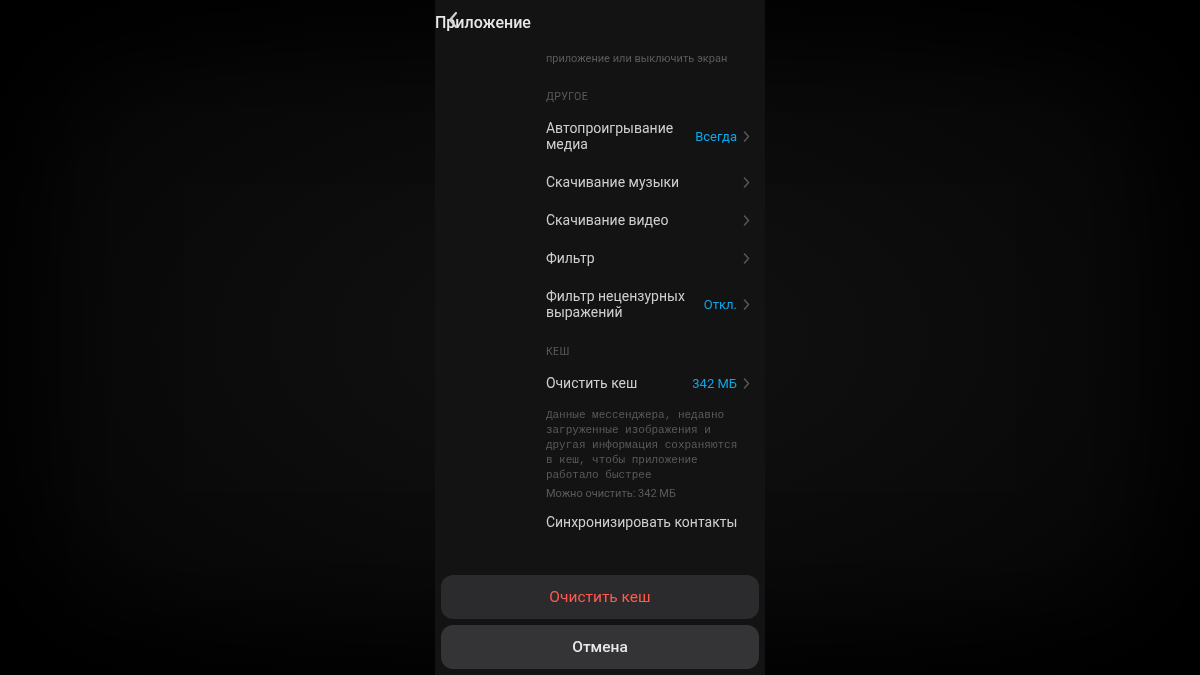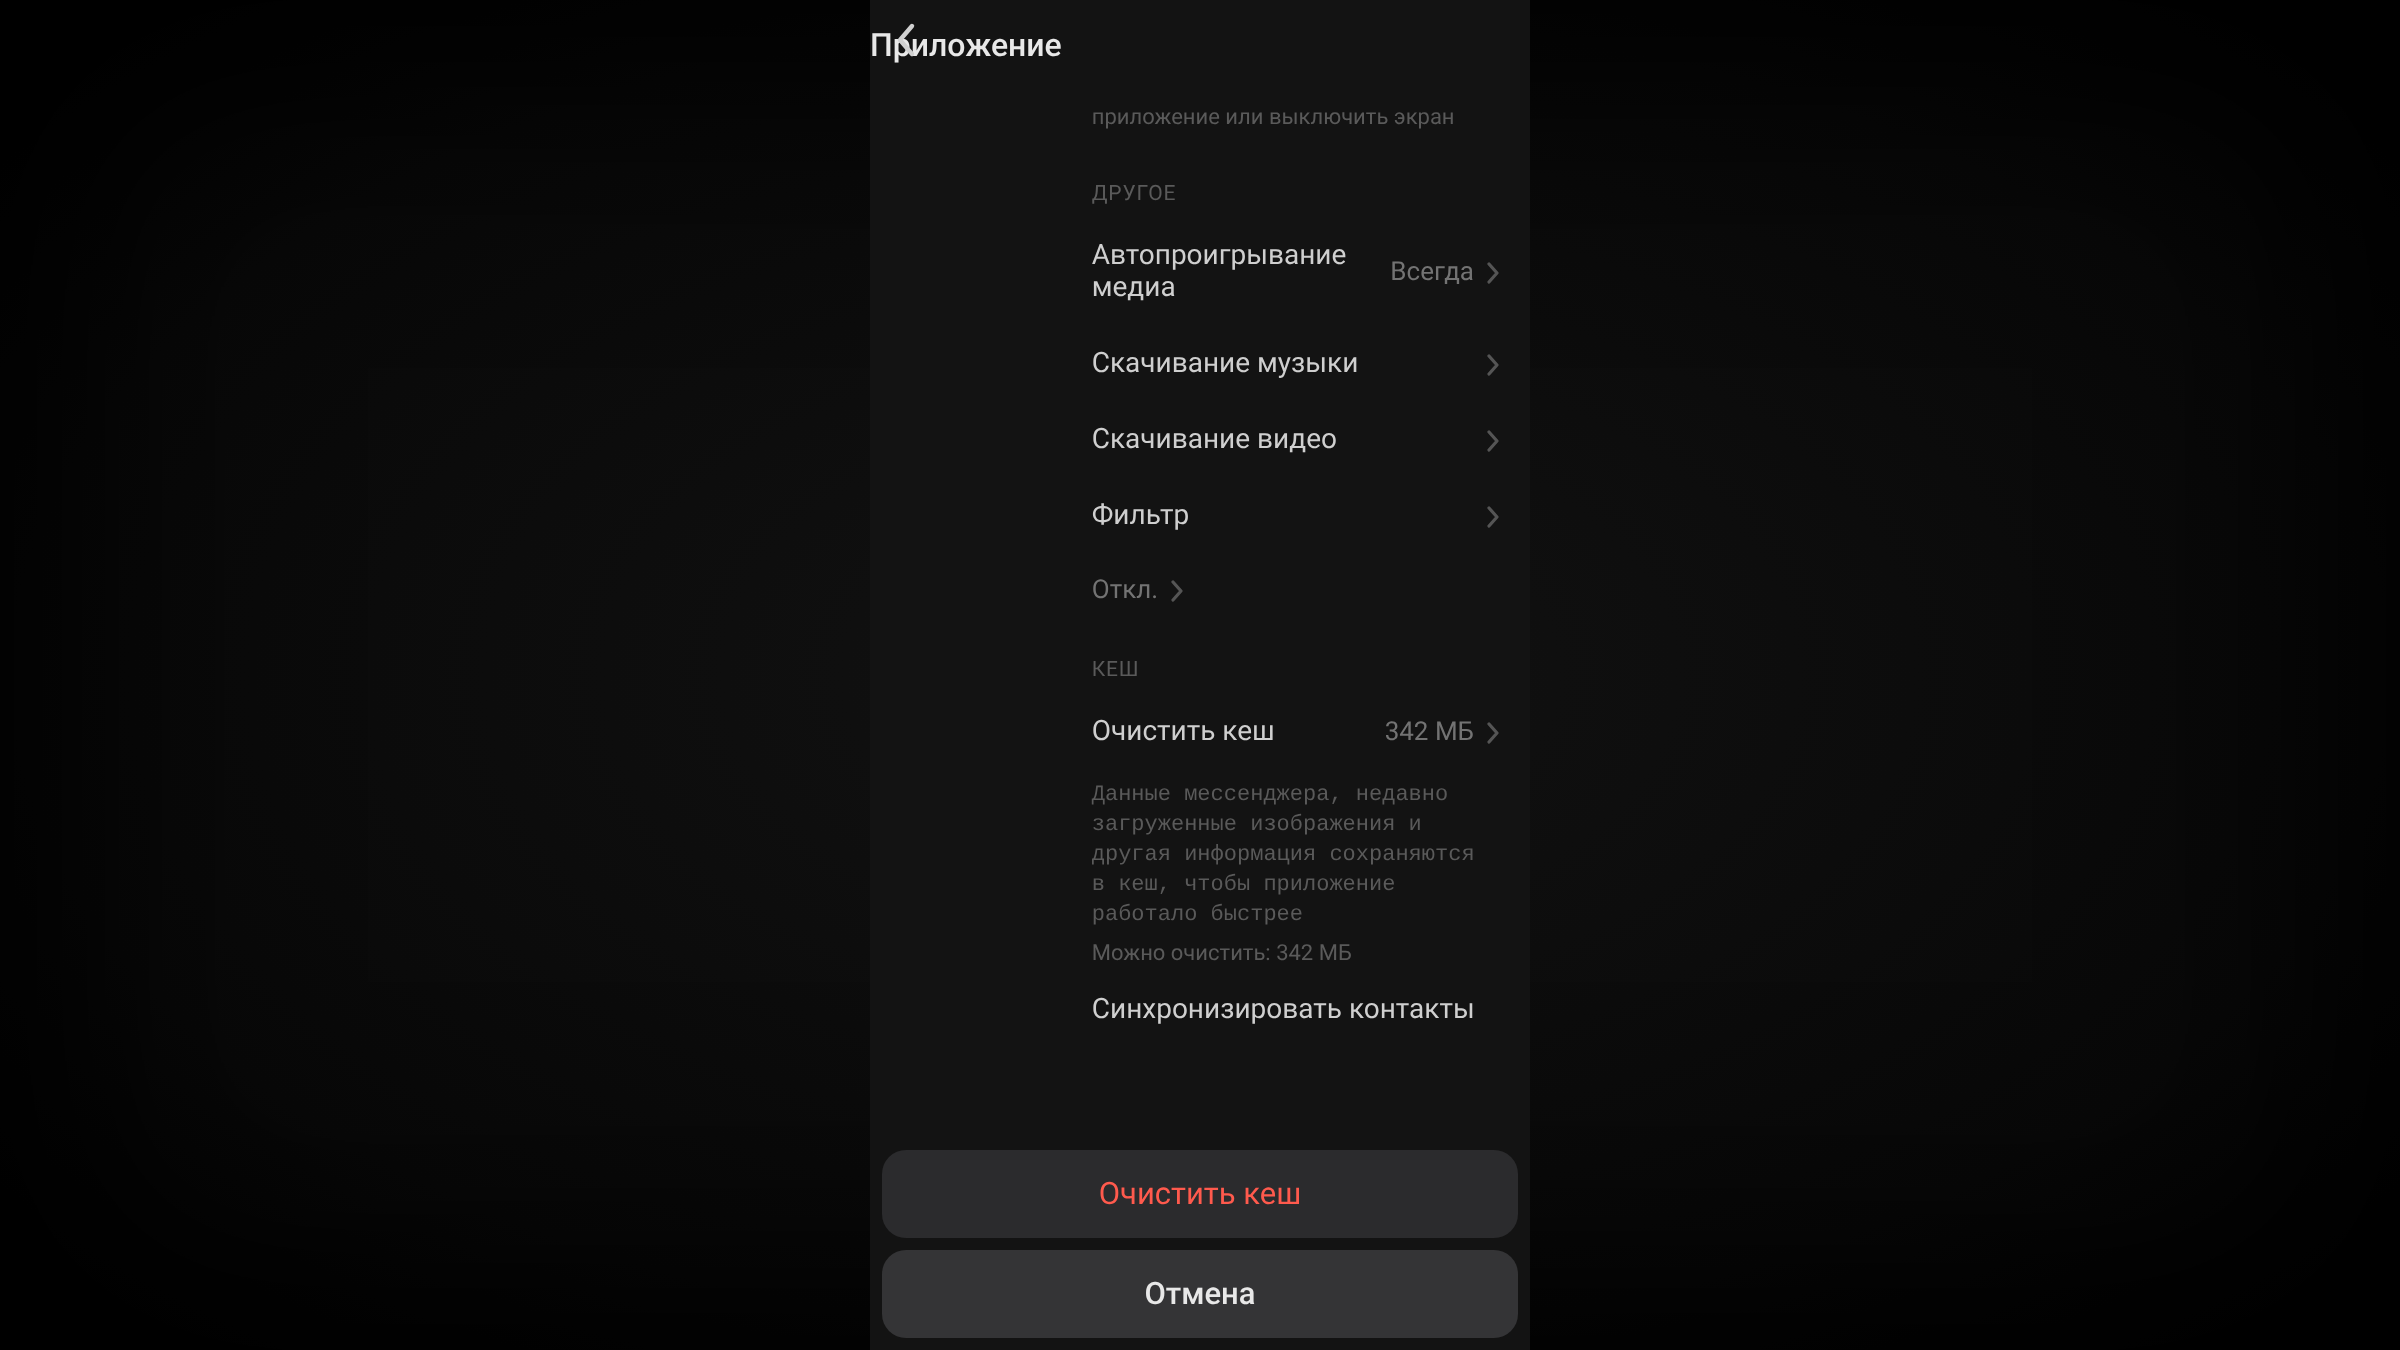--- a/index.html
+++ b/index.html
@@ -70,21 +70,21 @@
     .row-label {
       color: #cfcfcf;
       font-size: 14px;
     }
     .row-right {
       display: flex;
       align-items: center;
       gap: 6px;
     }
     .row-value {
-      color: #737373;
+      color: #0ea5e9;
       font-size: 13px;
     }
     .chevron {
       color: #555;
       display: flex;
       align-items: center;
     }
     .desc {
       color: #5a5a5a;
       font-size: 11px;
@@ -206,20 +206,21 @@
       <div class="row-right">
         <div class="chevron">
           <svg width="7" height="11" viewBox="0 0 7 11">
               <path d="M1.5 1 L5.5 5.5 L1.5 10" stroke="currentColor" stroke-width="1.6" fill="none" stroke-linecap="round" stroke-linejoin="round"></path>
             </svg>
         </div>
       </div>
     </div>
 
     <div class="row">
+      <div class="row-label">Фильтр нецензурных выражений</div>
       <div class="row-right">
         <div class="row-value">Откл.</div>
         <div class="chevron">
           <svg width="7" height="11" viewBox="0 0 7 11">
               <path d="M1.5 1 L5.5 5.5 L1.5 10" stroke="currentColor" stroke-width="1.6" fill="none" stroke-linecap="round" stroke-linejoin="round"></path>
             </svg>
         </div>
       </div>
     </div>
 

